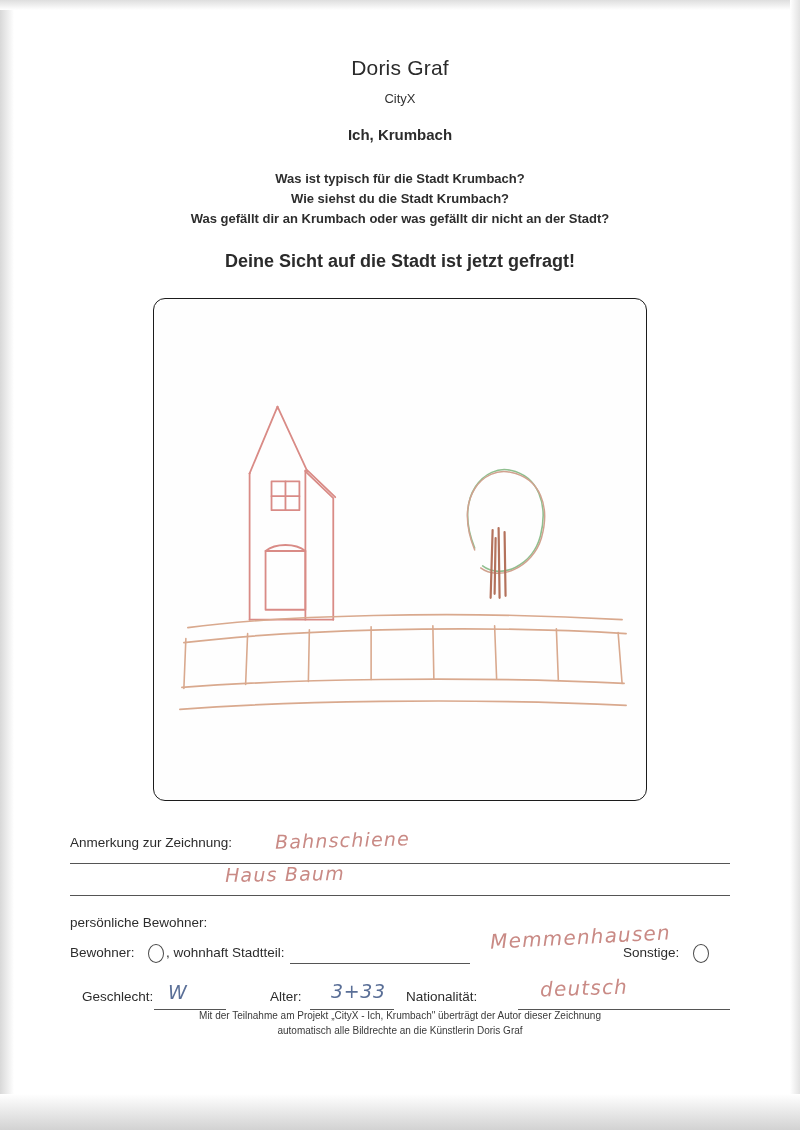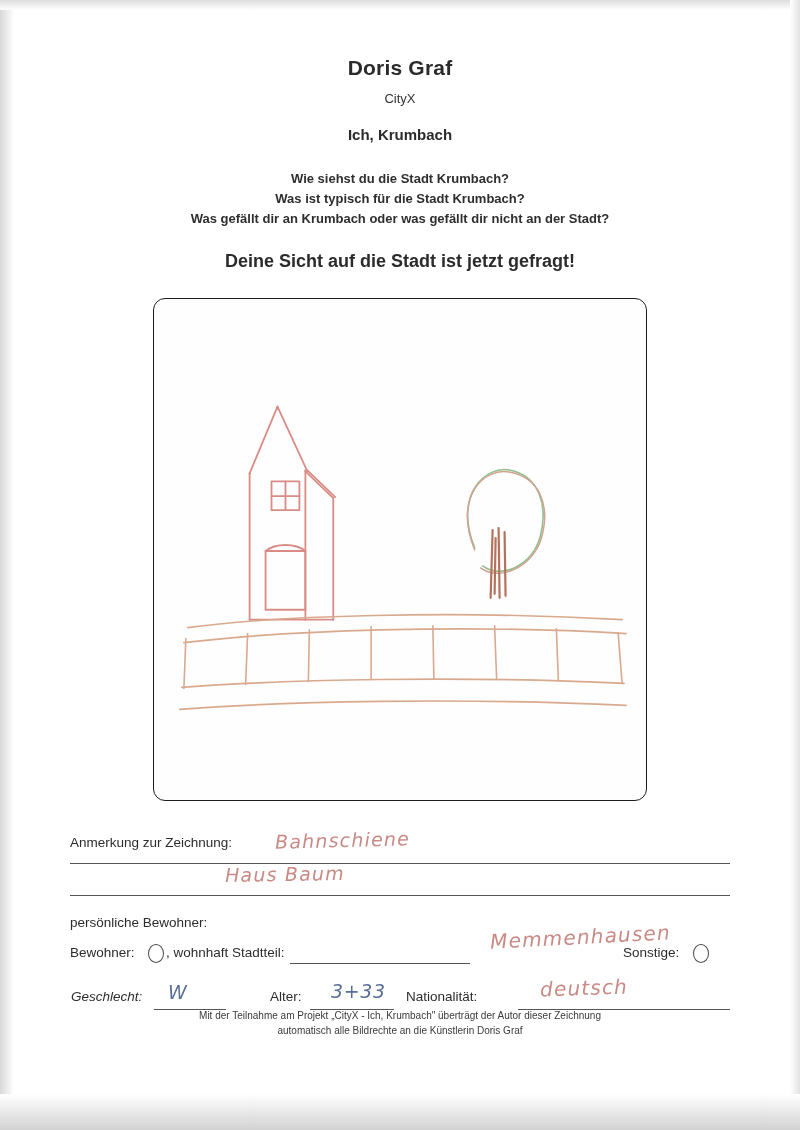--- a/index.html
+++ b/index.html
@@ -43,21 +43,21 @@
     background: linear-gradient(to top, #d2d2d2, #ffffff);
   }
   .content {
     position: relative;
     z-index: 3;
     padding-top: 56px;
   }
   .title {
     text-align: center;
     font-size: 21px;
-    font-weight: bold;
+    font-weight: normal;
     color: #2b2b2b;
     letter-spacing: 0.2px;
   }
   .subtitle {
     text-align: center;
     font-size: 13px;
     color: #333333;
     margin-top: 11px;
   }
   .heading2 {
@@ -168,22 +168,22 @@
   <div class="scan-edge-right"></div>
   <div class="scan-edge-bottom"></div>
 
   <div class="content">
 
     <div class="title">Doris Graf</div>
     <div class="subtitle">CityX</div>
     <div class="heading2">Ich, Krumbach</div>
 
     <div class="questions">
+      <div>Was ist typisch für die Stadt Krumbach?</div>
       <div>Wie siehst du die Stadt Krumbach?</div>
-      <div>Was ist typisch für die Stadt Krumbach?</div>
       <div>Was gefällt dir an Krumbach oder was gefällt dir nicht an der Stadt?</div>
     </div>
 
     <div class="callout">Deine Sicht auf die Stadt ist jetzt gefragt!</div>
 
     <div class="drawing-wrap">
       <div class="drawing-frame">
         <svg class="drawing-svg" viewBox="0 0 494 503" preserveAspectRatio="none">
 
           <g stroke="#d98b86" stroke-width="1.8" fill="none" stroke-linecap="round" stroke-linejoin="round">
@@ -259,21 +259,21 @@
         <span class="lbl abs" style="left:0; top:6px;">Bewohner:</span>
         <span class="circle-opt abs" style="left:78px; top:5px;"></span>
         <span class="lbl abs" style="left:96px; top:6px;">, wohnhaft Stadtteil:</span>
         <span class="rule abs" style="left:220px; width:180px; top:24px;"></span>
         <span class="hand abs" style="left:420px; top:-14px; transform:rotate(-3deg); font-size:20px;">Memmenhausen</span>
         <span class="lbl abs" style="left:553px; top:6px;">Sonstige:</span>
         <span class="circle-opt abs" style="left:623px; top:5px;"></span>
       </div>
 
       <div class="row" style="height:44px;">
-        <span class="lbl abs" style="left:1px; top:10px;font-style:italic;">Geschlecht:</span>
+        <span class="lbl abs" style="left:12px; top:10px;">Geschlecht:</span>
         <span class="rule abs" style="left:84px; width:72px; top:30px;"></span>
         <span class="hand-blue abs" style="left:98px; top:2px;">W</span>
 
         <span class="lbl abs" style="left:200px; top:10px;">Alter:</span>
         <span class="rule abs" style="left:240px; width:84px; top:30px;"></span>
         <span class="hand-blue abs" style="left:261px; top:1px;">3+33</span>
 
         <span class="lbl abs" style="left:336px; top:10px;">Nationalität:</span>
         <span class="rule abs" style="left:448px; right:0; top:30px;"></span>
         <span class="hand abs" style="left:470px; top:-3px; transform:rotate(-2deg); font-size:20px;">deutsch</span>

